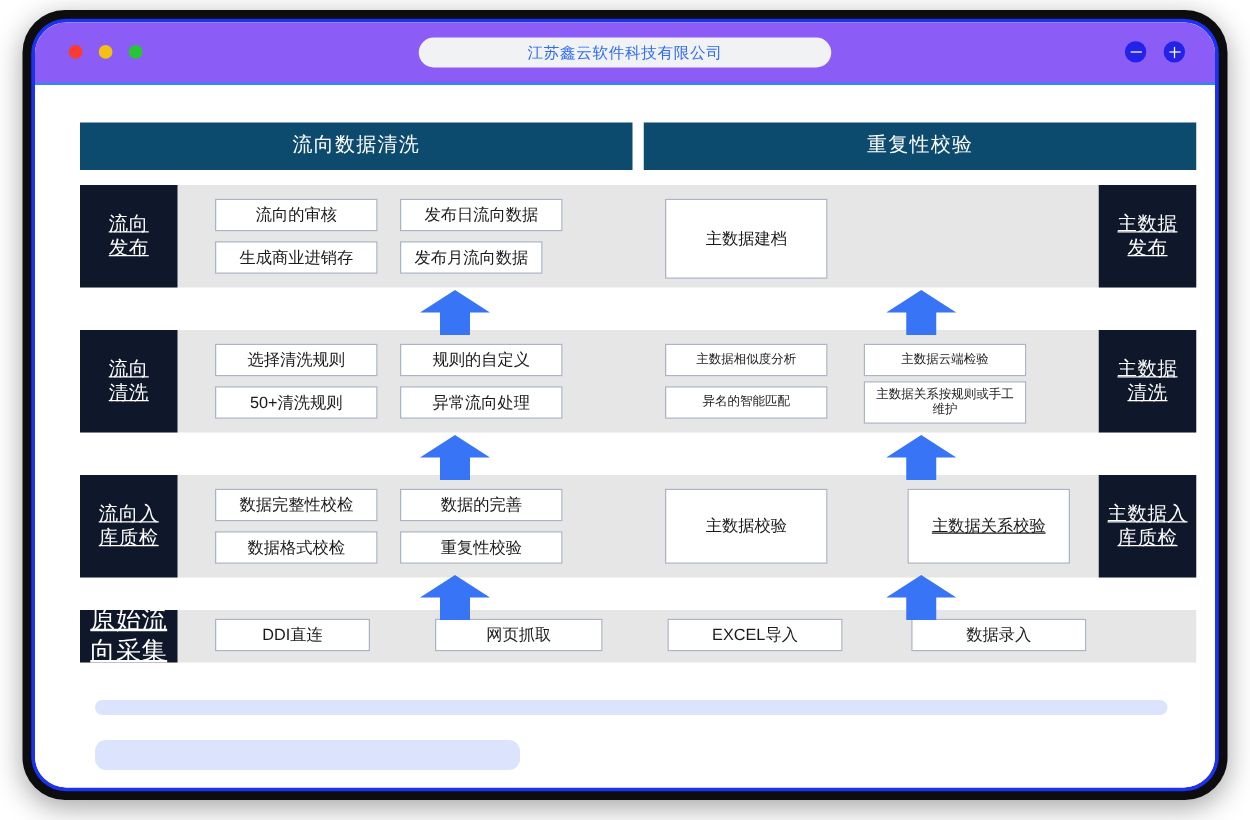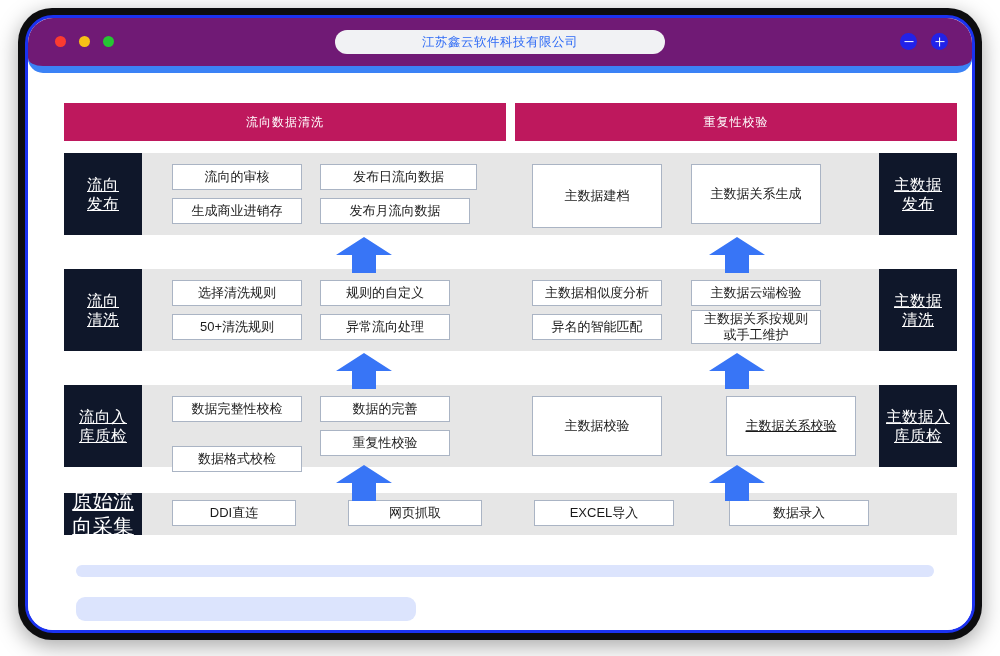--- a/index.html
+++ b/index.html
@@ -35,23 +35,22 @@
     border: 3px solid #1b32f0;
     border-radius: 28px;
     box-sizing: border-box;
     overflow: hidden;
   }
 
   
   .titlebar {
     position: relative;
     height: 48px;
-    background: #701a75;
-    border-bottom: 7px solid #3b82f6;
-    border-radius: 15px;
+    background: #8b5cf6;
+    border-bottom: 2px solid #3b82f6;
   }
   .lights {
     position: absolute;
     left: 27px;
     top: 18px;
     display: flex;
     gap: 13px;
   }
   .light { width: 11px; height: 11px; border-radius: 50%; }
   .light.red    { background: #fb3b30; }
@@ -102,23 +101,23 @@
     position: relative;
     width: 100%;
     height: calc(100% - 49px);
     background: #ffffff;
   }
 
   
   .sec-head {
     position: absolute;
     height: 38px;
-    background: #be185d;
+    background: #0c4a6e;
     color: #ffffff;
-    font-size: 12px;
+    font-size: 16px;
     line-height: 38px;
     text-align: center;
     letter-spacing: 1px;
   }
   #sec-head-0 { left: 36px;  top: 30px; width: 442px; }
   #sec-head-1 { left: 487px; top: 30px; width: 442px; }
 
   
   .row {
     position: absolute;
@@ -158,21 +157,21 @@
     box-sizing: border-box;
     display: flex;
     align-items: center;
     justify-content: center;
     text-align: center;
     color: #1a1a1a;
     font-size: 13px;
     line-height: 1.25;
     padding: 0 8px;
   }
-  .cell.small { font-size: 13px; }
+  .cell.small { font-size: 10px; }
 
   
   .arrow {
     position: absolute;
     width: 56px;
     height: 36px;
   }
   .arrow svg { display: block; width: 100%; height: 100%; }
 
   
@@ -204,46 +203,45 @@
     </div>
 
     <div class="canvas">
 
       <div class="sec-head" id="sec-head-0">流向数据清洗</div>
       <div class="sec-head" id="sec-head-1">重复性校验</div>
 
       <div class="row row-0" id="row-0">
         <div class="rowlabel left">流向<br>发布</div>
         <div class="cell" style="left:108px; top:11px;  width:130px; height:26px;">流向的审核</div>
-        <div class="cell" style="left:256px; top:11px;  width:157px; height:26px;">发布日流向数据</div>
+        <div class="cell" style="left:256px; top:11px;  width:130px; height:26px;">发布日流向数据</div>
         <div class="cell" style="left:108px; top:45px;  width:130px; height:26px;">生成商业进销存</div>
-        <div class="cell" style="left:256px; top:45px;  width:150px; height:26px;">发布月流向数据</div>
+        <div class="cell" style="left:256px; top:45px;  width:114px; height:26px;">发布月流向数据</div>
         <div class="cell" style="left:468px; top:11px;  width:130px; height:64px;">主数据建档</div>
-        <div class="cell" style="left:627px; top:11px;  width:130px; height:60px;">主数据关系生成</div>
         <div class="rowlabel right">主数据<br>发布</div>
       </div>
 
       <div class="row row-1" id="row-1">
         <div class="rowlabel left">流向<br>清洗</div>
         <div class="cell" style="left:108px; top:11px; width:130px; height:26px;">选择清洗规则</div>
         <div class="cell" style="left:256px; top:11px; width:130px; height:26px;">规则的自定义</div>
         <div class="cell" style="left:108px; top:45px; width:130px; height:26px;">50+清洗规则</div>
         <div class="cell" style="left:256px; top:45px; width:130px; height:26px;text-align:right;">异常流向处理</div>
         <div class="cell small" style="left:468px; top:11px; width:130px; height:26px;">主数据相似度分析</div>
         <div class="cell small" style="left:627px; top:11px; width:130px; height:26px;">主数据云端检验</div>
         <div class="cell small" style="left:468px; top:45px; width:130px; height:26px;">异名的智能匹配</div>
         <div class="cell small" style="left:627px; top:41px; width:130px; height:34px;">主数据关系按规则或手工维护</div>
         <div class="rowlabel right">主数据<br>清洗</div>
       </div>
 
       <div class="row row-2" id="row-2">
         <div class="rowlabel left">流向入<br>库质检</div>
         <div class="cell" style="left:108px; top:11px; width:130px; height:26px;">数据完整性校检</div>
         <div class="cell" style="left:256px; top:11px; width:130px; height:26px;">数据的完善</div>
-        <div class="cell" style="left:108px; top:61px; width:130px; height:26px;">数据格式校检</div>
+        <div class="cell" style="left:108px; top:45px; width:130px; height:26px;">数据格式校检</div>
         <div class="cell" style="left:256px; top:45px; width:130px; height:26px;">重复性校验</div>
         <div class="cell" style="left:468px; top:11px; width:130px; height:60px;">主数据校验</div>
         <div class="cell" style="left:662px; top:11px; width:130px; height:60px;text-decoration:underline;">主数据关系校验</div>
         <div class="rowlabel right">主数据入<br>库质检</div>
       </div>
 
       <div class="row row-3" id="row-3">
         <div class="rowlabel left">原始流<br>向采集</div>
         <div class="cell" style="left:108px; top:7px; width:124px; height:26px;">DDI直连</div>
         <div class="cell" style="left:470px; top:7px; width:140px; height:26px;">EXCEL导入</div>

